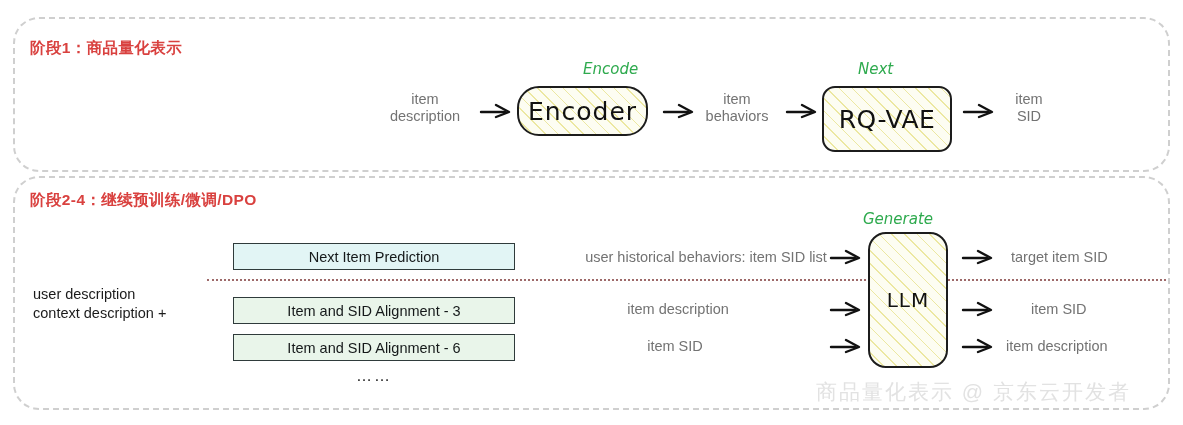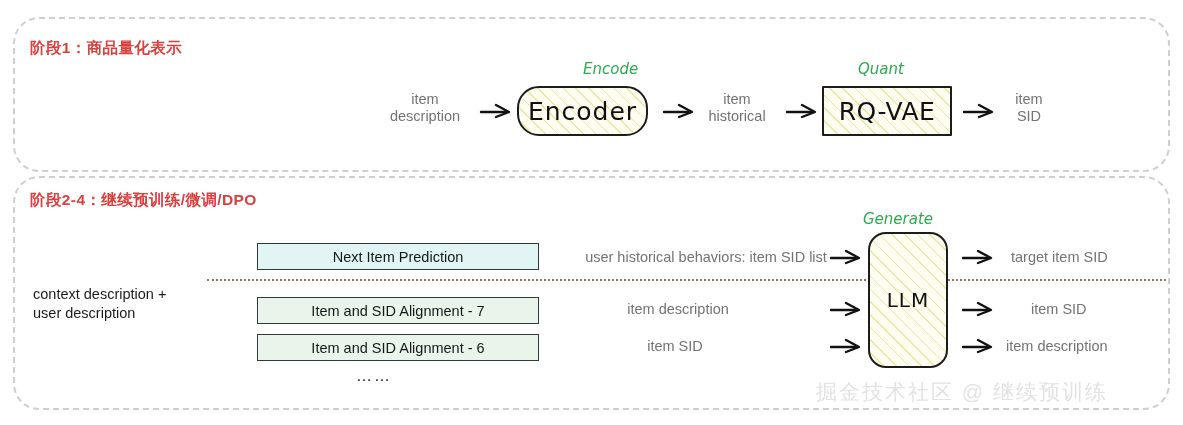--- a/index.html
+++ b/index.html
@@ -53,22 +53,22 @@
     font-family: "DejaVu Sans", sans-serif;
     color: #111111;
   }
   #encoder-box {
     left: 517px; top: 86px; width: 131px; height: 50px;
     border-radius: 22px;
     font-size: 25px;
     letter-spacing: 1px;
   }
   #rqvae-box {
-    left: 822px; top: 86px; width: 130px; height: 50px;
-    border-radius: 1px;
+    left: 822px; top: 86px; width: 130px; height: 66px;
+    border-radius: 13px;
     font-size: 25px;
     letter-spacing: 0.5px;
   }
   #llm-box {
     left: 868px; top: 232px; width: 80px; height: 136px;
     border-radius: 18px;
     font-size: 20px;
     letter-spacing: 1px;
   }
 
@@ -106,21 +106,20 @@
     box-sizing: border-box;
     border: 1.6px solid #2f3b3b;
     display: flex;
     align-items: center;
     justify-content: center;
     font-size: 14.5px;
     color: #15191a;
     height: 27px;
     width: 282px;
     left: 233px;
-    margin-left: 24px;
   }
   #task-box-0 { top: 243px; background: #e2f5f5; }
   #task-box-1 { top: 297px; background: #e9f5ea; }
   #task-box-2 { top: 334px; background: #e9f5ea; }
 
   #ellipsis {
     position: absolute;
     left: 374px;
     top: 367px;
     transform: translateX(-50%);
@@ -180,55 +179,55 @@
 
 <div class="arrow" style="left:663px; top:104px;">
   <svg width="34" height="14" viewBox="0 0 34 14">
     <path d="M1 8 L25 8" stroke="#111" stroke-width="2.4" fill="none" stroke-linecap="round"></path>
     <path d="M16 1 L29 8 L16 13" stroke="#111" stroke-width="2.4" fill="none" stroke-linecap="round" stroke-linejoin="round"></path>
   </svg>
 </div>
 
 <div class="io-text center" style="left:737px; top:91px;">
   <div>item</div>
-  <div>historical</div>
+  <div>behaviors</div>
 </div>
 
 <div class="arrow" style="left:786px; top:104px;">
   <svg width="34" height="14" viewBox="0 0 34 14">
     <path d="M1 8 L25 8" stroke="#111" stroke-width="2.4" fill="none" stroke-linecap="round"></path>
     <path d="M16 1 L29 8 L16 13" stroke="#111" stroke-width="2.4" fill="none" stroke-linecap="round" stroke-linejoin="round"></path>
   </svg>
 </div>
 
-<div class="hand-label" id="quant-label">Quant</div>
+<div class="hand-label" id="quant-label">Next</div>
 <div class="hatch-box" id="rqvae-box">RQ-VAE</div>
 
 <div class="arrow" style="left:963px; top:104px;">
   <svg width="34" height="14" viewBox="0 0 34 14">
     <path d="M1 8 L25 8" stroke="#111" stroke-width="2.4" fill="none" stroke-linecap="round"></path>
     <path d="M16 1 L29 8 L16 13" stroke="#111" stroke-width="2.4" fill="none" stroke-linecap="round" stroke-linejoin="round"></path>
   </svg>
 </div>
 
 <div class="io-text center" style="left:1029px; top:91px;">
   <div>item</div>
   <div>SID</div>
 </div>
 
 <div class="stage" id="stage-2"></div>
 <div class="stage-title" id="stage-2-title">阶段2-4：继续预训练/微调/DPO</div>
 
 <div id="left-desc">
+  <div>user description</div>
   <div>context description +</div>
-  <div>user description</div>
 </div>
 
 <div class="task-box" id="task-box-0">Next Item Prediction</div>
-<div class="task-box" id="task-box-1">Item and SID Alignment - 7</div>
+<div class="task-box" id="task-box-1">Item and SID Alignment - 3</div>
 <div class="task-box" id="task-box-2">Item and SID Alignment - 6</div>
 <div id="ellipsis">……</div>
 
 <div id="divider"></div>
 
 <div class="io-text center" style="left:706px; top:249px;">user historical behaviors: item SID list</div>
 <div class="io-text center" style="left:678px; top:301px;">item description</div>
 <div class="io-text center" style="left:675px; top:338px;">item SID</div>
 
 <div class="arrow" style="left:830px; top:250px;">
@@ -269,13 +268,13 @@
   <svg width="34" height="14" viewBox="0 0 34 14">
     <path d="M1 8 L25 8" stroke="#111" stroke-width="2.4" fill="none" stroke-linecap="round"></path>
     <path d="M16 1 L29 8 L16 13" stroke="#111" stroke-width="2.4" fill="none" stroke-linecap="round" stroke-linejoin="round"></path>
   </svg>
 </div>
 
 <div class="io-text" style="left:1011px; top:249px;">target item SID</div>
 <div class="io-text" style="left:1031px; top:301px;">item SID</div>
 <div class="io-text" style="left:1006px; top:338px;">item description</div>
 
-<div id="watermark">掘金技术社区 @ 继续预训练</div>
+<div id="watermark">商品量化表示 @ 京东云开发者</div>
 
 </body></html>

